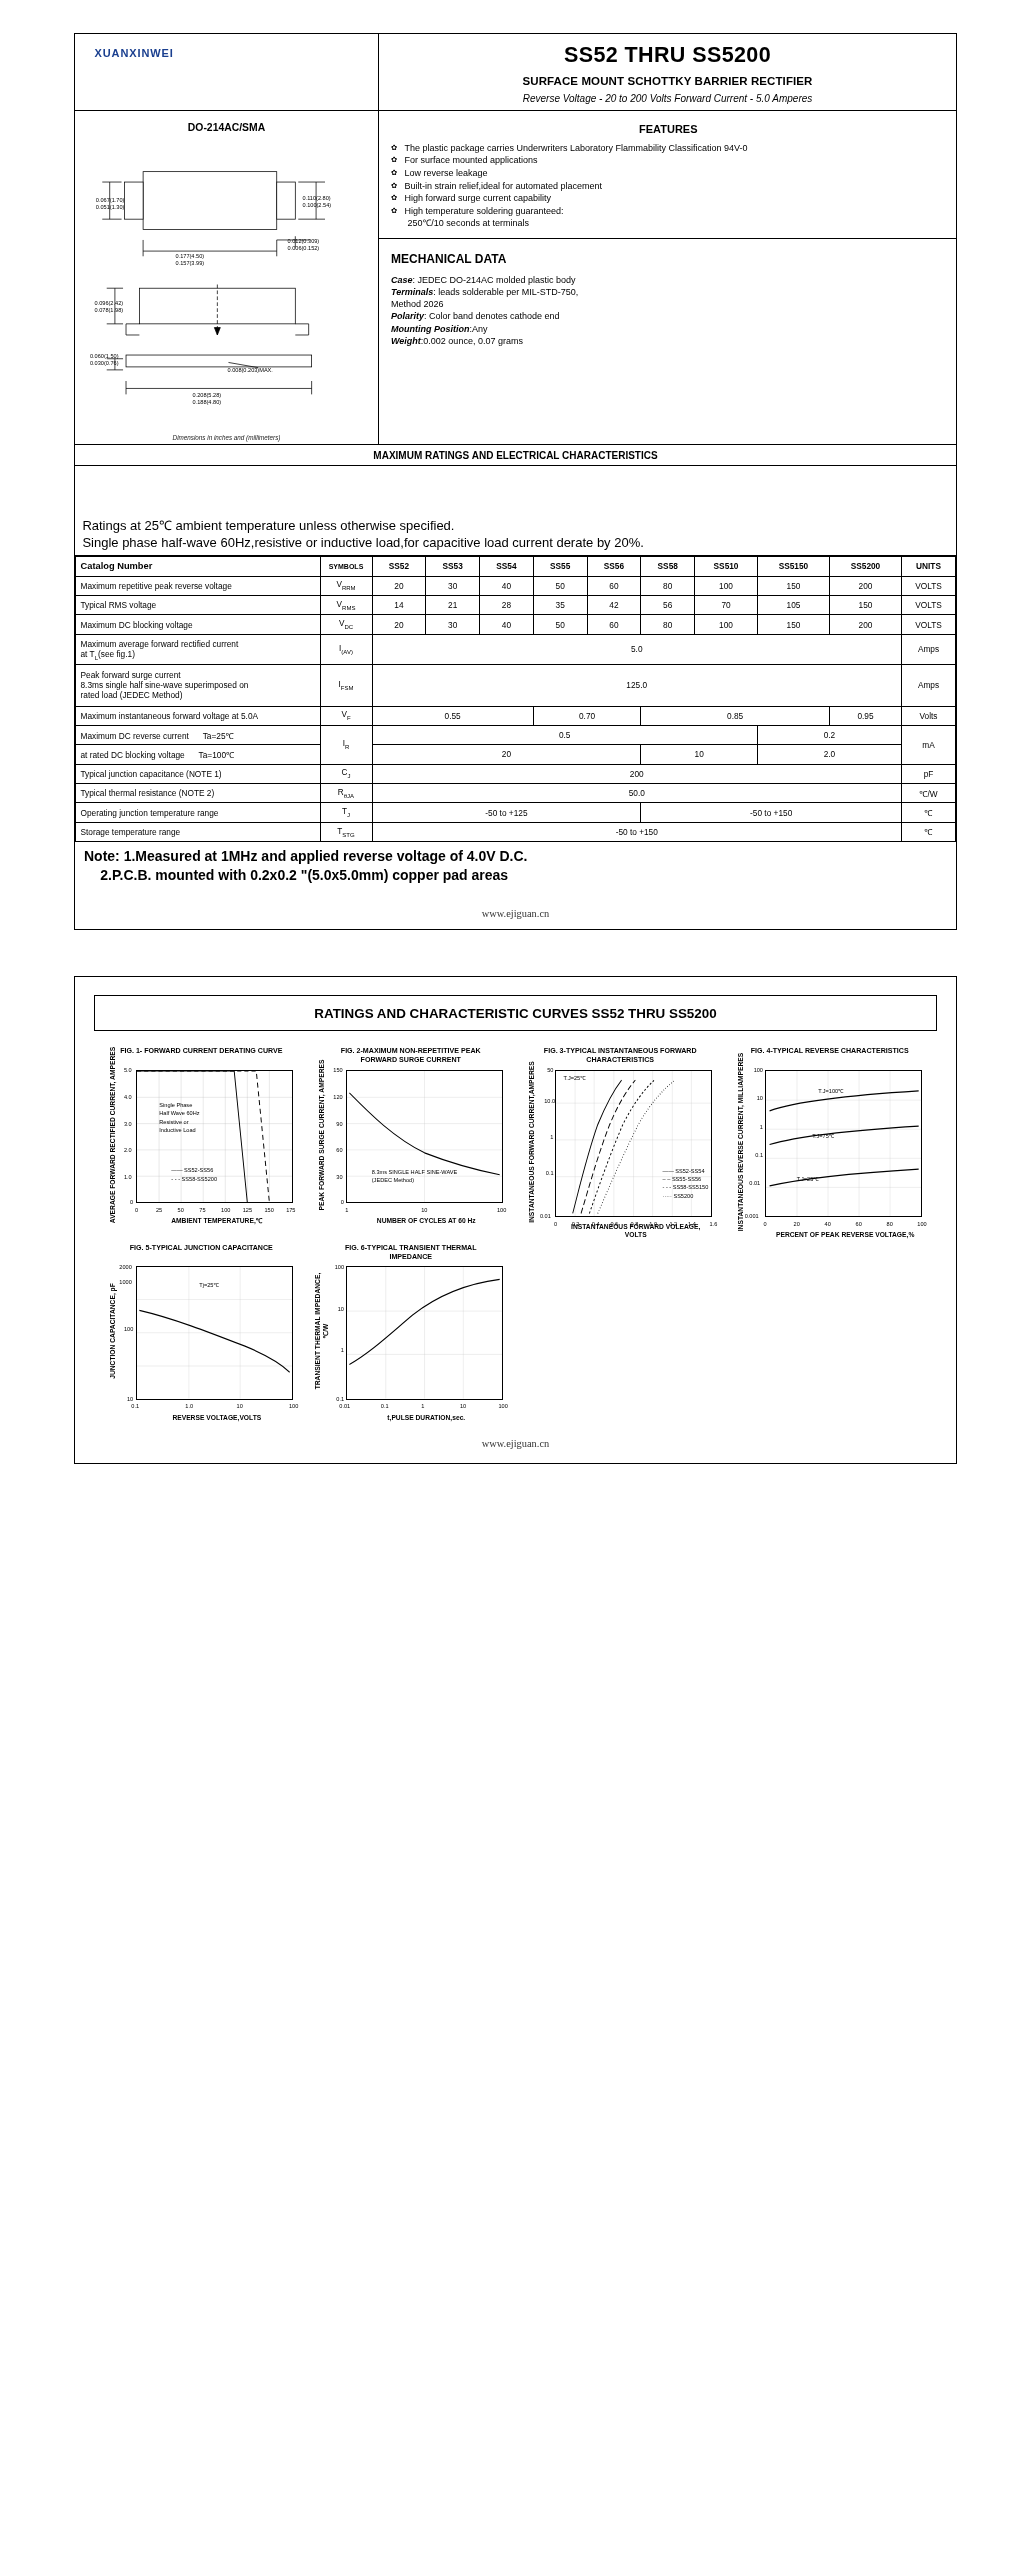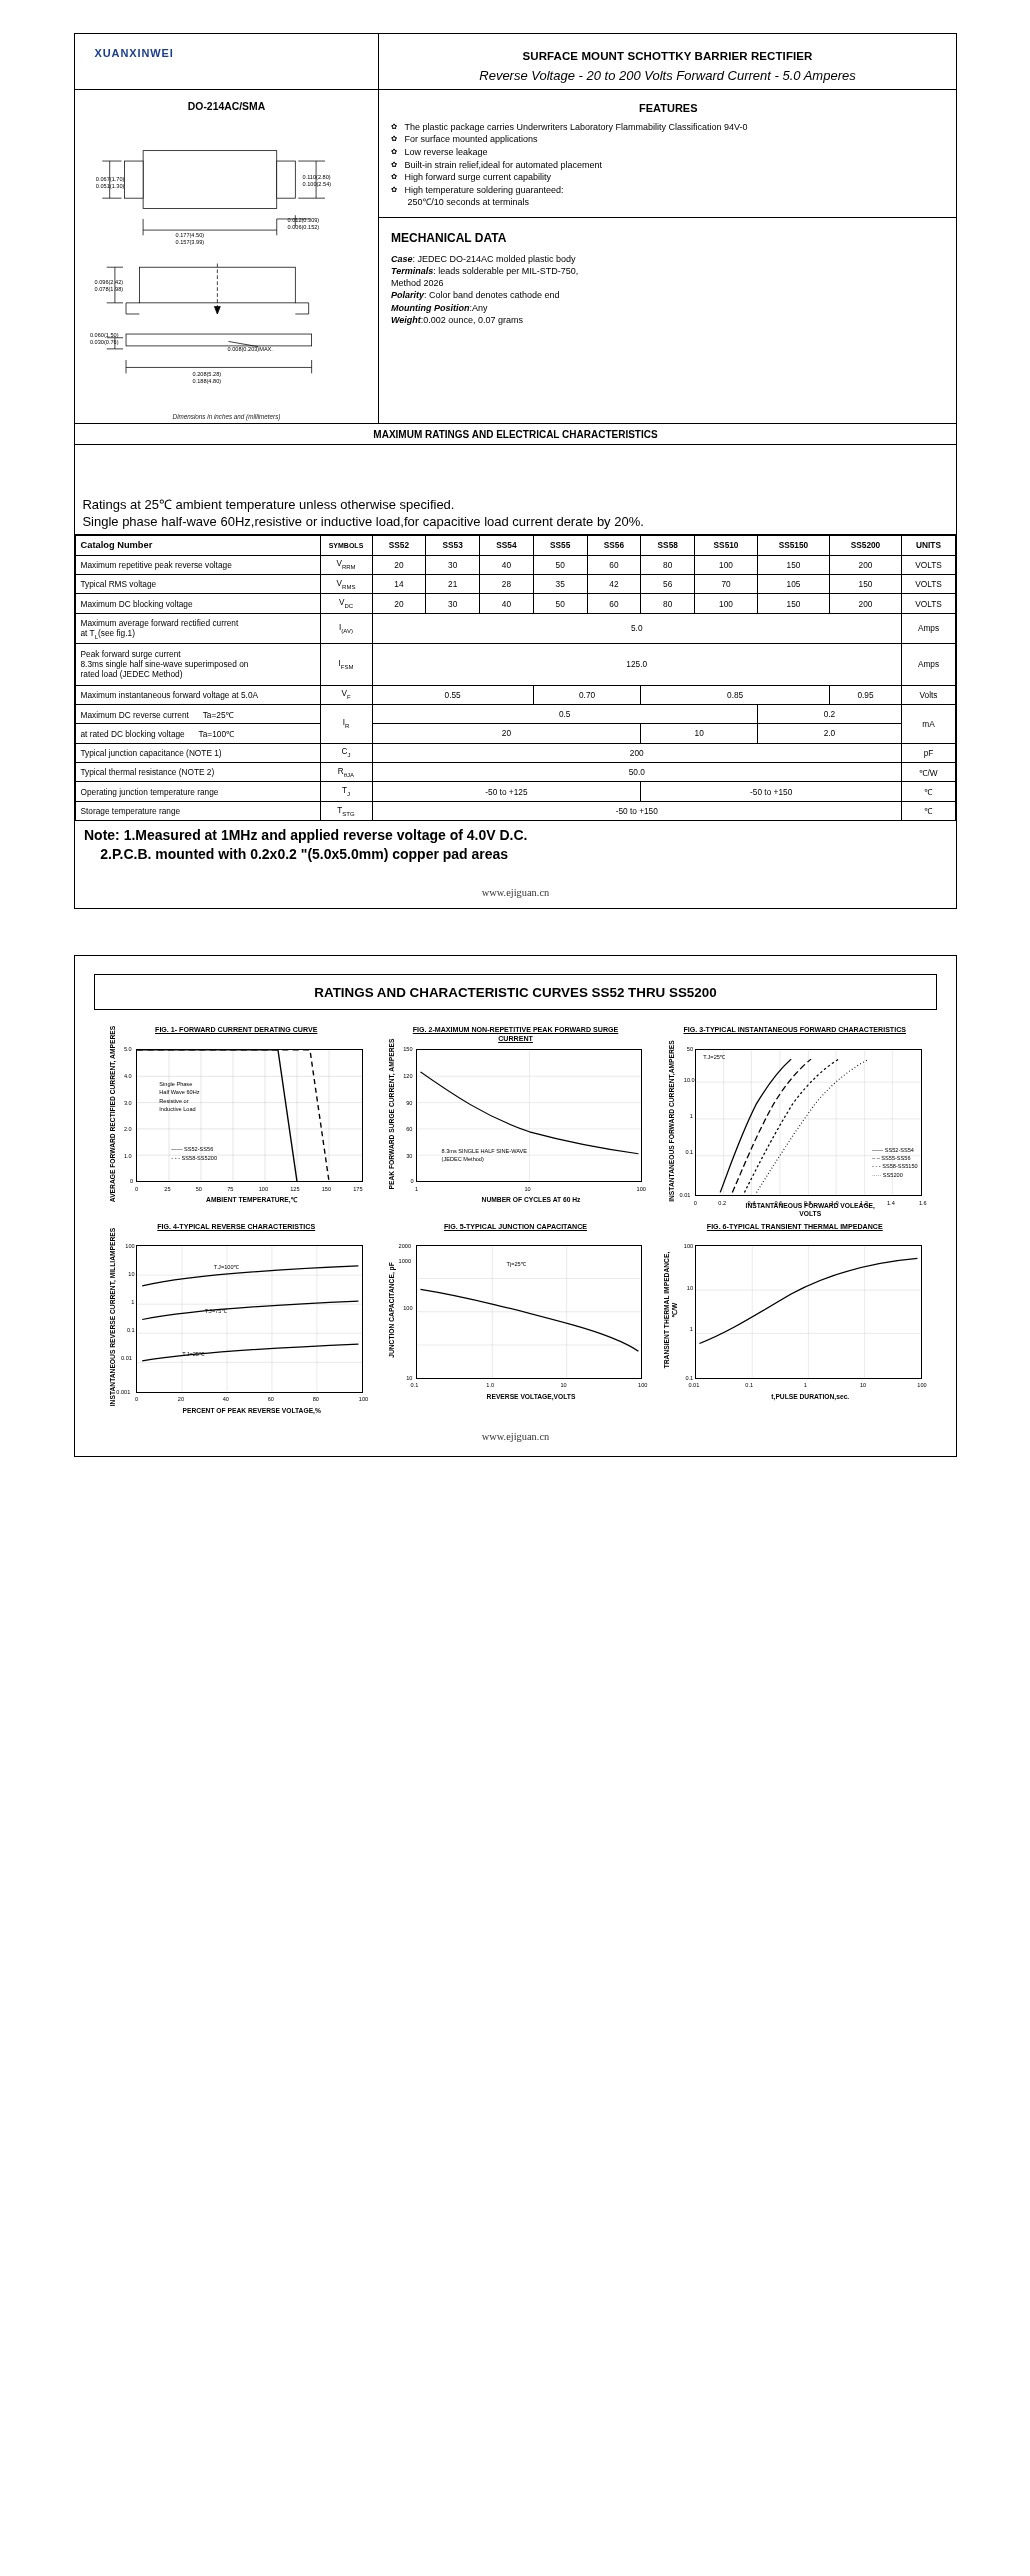--- a/index.html
+++ b/index.html
@@ -13,21 +13,21 @@
   .logo-row{display:flex;align-items:center;gap:7.4px;}
   .logo-mark{width:46px;height:46px;border:2.2px solid #1a3f8f;border-radius:50%;position:relative;flex:none;}
   .logo-mark:before{content:"";position:absolute;left:50%;top:3px;bottom:3px;width:2.2px;background:#1a3f8f;transform:translateX(-50%);}
   .logo-mark:after{content:"";position:absolute;top:50%;left:4.5px;right:4.5px;height:2.2px;background:#1a3f8f;transform:translateY(-50%);}
   .logo-x{position:absolute;left:0;right:0;top:0;bottom:0;display:flex;align-items:center;justify-content:center;font-size:25px;font-weight:bold;color:#1a3f8f;font-family:"Liberation Serif",serif;}
   .logo-cn{font-size:26px;font-weight:bold;color:#1a3f8f;letter-spacing:0.7px;line-height:1;}
   .logo-en{font-size:11px;font-weight:bold;color:#1a3f8f;letter-spacing:0.9px;margin-top:3px;margin-left:1.5px;}
   .hdr-title{flex:1;text-align:center;padding:9px 4.5px 6px 4.5px;}
   .hdr-title .t1{font-size:21.5px;font-weight:bold;letter-spacing:0.4px;}
   .hdr-title .t2{font-size:11.5px;font-weight:bold;margin-top:6.7px;letter-spacing:0.1px;}
-  .hdr-title .t3{font-size:13px;font-style:italic;margin-top:6.7px;}
+  .hdr-title .t3{font-size:10px;font-style:italic;margin-top:6.7px;}
 
   .mid{display:flex;border-bottom:1.5px solid #000;}
   .mid-left{width:304px;border-right:1.5px solid #000;box-sizing:border-box;padding:6px 4.5px 3px 4.5px;}
   .mid-right{flex:1;box-sizing:border-box;}
   .pkg-title{text-align:center;font-size:10.4px;font-weight:bold;margin:4.5px 0 3px 0;}
   .drawing{position:relative;height:297px;}
   .dimnote{text-align:center;font-size:6.3px;font-style:italic;color:#222;margin-top:1.5px;}
 
   .feat{padding:7.4px 10.4px 7.4px 12px;}
   .feat h3{text-align:center;font-size:11px;font-weight:bold;margin:4.5px 0 7.4px 0;}
@@ -51,21 +51,21 @@
   .cn-head{font-size:9.3px;}
   sub{font-size:6px;}
 
   .foot-note{font-size:14px;padding:5.2px 7.4px 3px 9px;line-height:1.36;font-weight:bold;}
   .foot-note .n2{font-weight:bold;padding-left:16.3px;}
   .web{text-align:center;font-size:10.4px;color:#333;padding:19.3px 0 10.4px 0;font-family:"Liberation Serif",serif;}
 
   
   .sheet2{width:883px;margin:46px auto 30px auto;border:1.5px solid #000;box-sizing:border-box;padding:13.4px 12px 7.4px 12px;}
   .s2-title{border:1.5px solid #000;text-align:center;font-size:13.4px;font-weight:bold;padding:9.6px 0;margin:4.5px 7.4px 16.3px 7.4px;}
-  .grid2{display:grid;grid-template-columns:1fr 1fr 1fr;gap:4.5px 13.4px;padding:0 16.3px;text-decoration:underline;}
+  .grid2{display:grid;grid-template-columns:1fr 1fr 1fr 1fr;gap:4.5px 13.4px;padding:0 16.3px;}
   .figbox{position:relative;}
   .figcap{text-align:center;font-size:7.1px;font-weight:bold;line-height:1.25;min-height:18px;padding:0 13.4px;}
   .plotwrap{position:relative;height:160px;}
   .ylab{position:absolute;left:0;top:0;bottom:21px;width:19.3px;display:flex;align-items:center;justify-content:center;}
   .ylab span{transform:rotate(-90deg);white-space:nowrap;font-size:6.7px;font-weight:bold;text-align:center;line-height:1.2;}
   .xlab{position:absolute;left:34px;right:3px;bottom:0;text-align:center;font-size:6.7px;font-weight:bold;line-height:1.2;}
   .plot{position:absolute;left:33px;right:6px;top:4.5px;bottom:22px;border:0.7px solid #000;background:#fff;}
   .s2web{text-align:center;font-size:10.4px;color:#333;padding:16.3px 0 6px 0;font-family:"Liberation Serif",serif;}
   .legend{position:absolute;font-size:5.6px;line-height:1.5;}
   .tick{position:absolute;font-size:5.6px;}
@@ -76,20 +76,21 @@
 
 <div class="page">
 
   <div class="sheet1">
 
     <div class="hdr">
       <div class="hdr-logo">
         <div class="logo-en">XUANXINWEI</div>
       </div>
       <div class="hdr-title">
+        <div class="t1">SS52 THRU SS5200</div>
         <div class="t2">SURFACE MOUNT SCHOTTKY BARRIER RECTIFIER</div>
         <div class="t3">Reverse Voltage - 20 to 200 Volts    Forward Current -  5.0 Amperes</div>
       </div>
     </div>
 
     <div class="mid">
       <div class="mid-left">
         <div class="pkg-title">DO-214AC/SMA</div>
         <div class="drawing">
           <svg width="294" height="297" viewBox="0 0 396 400">

